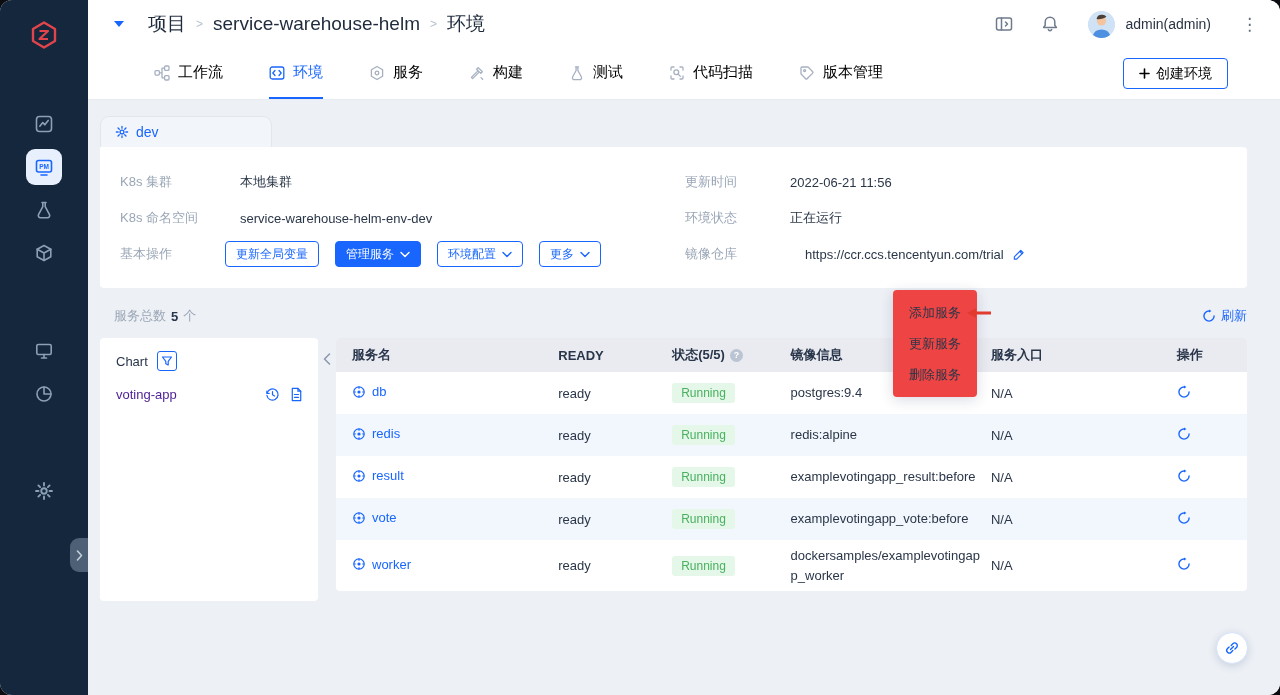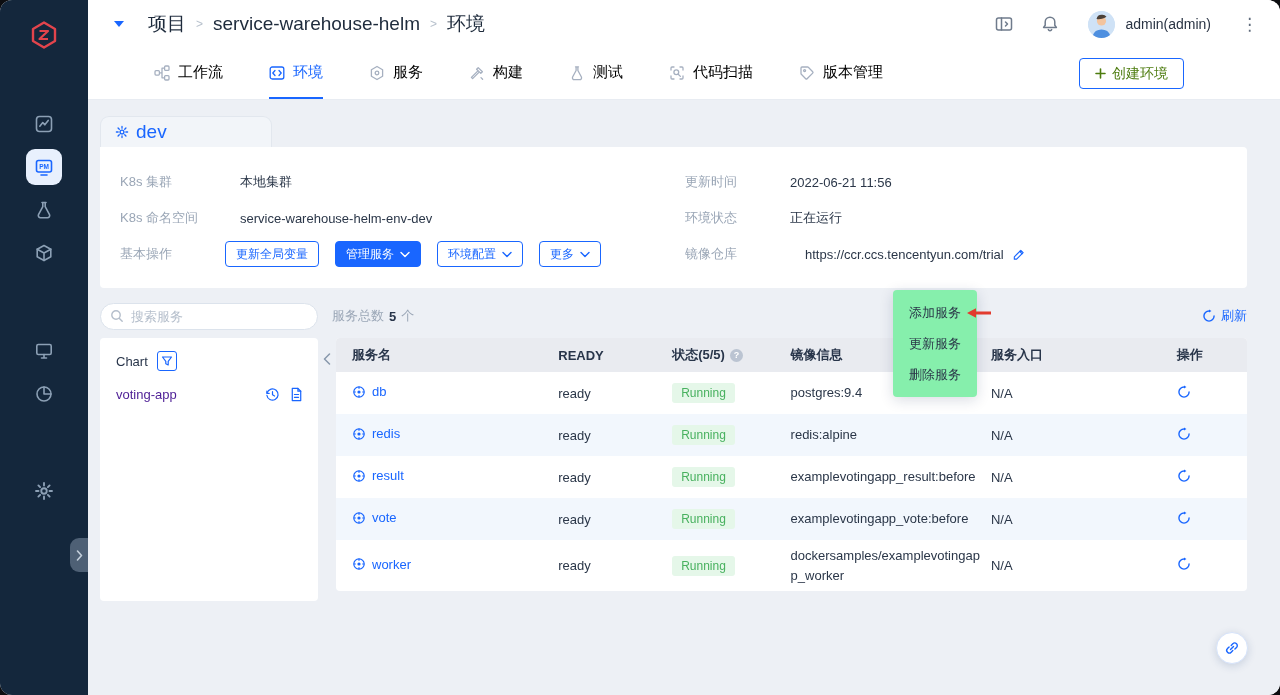--- a/index.html
+++ b/index.html
@@ -28,40 +28,40 @@
   .top-ic { color:#6F7B8C; cursor:pointer; display:flex; margin-left:26px; }
   .avatar { width:27px; height:27px; border-radius:50%; background:#CFE2F6; overflow:hidden; margin-left:28px; display:flex; align-items:flex-end; justify-content:center; cursor:pointer; }
   .user-name { font-size:14px; color:#2A3444; margin-left:10px; cursor:pointer; }
   .kebab { font-size:17px; color:#5F6B7C; margin-left:30px; cursor:pointer; line-height:1; }
 
   .tabbar { height:52px; background:#fff; border-bottom:1px solid #E8ECF2; display:flex; align-items:center; padding-left:66px; flex-shrink:0; }
   .tab { display:flex; align-items:center; gap:8px; height:100%; margin-right:46px; font-size:15px; color:#000000; border-bottom:2px solid transparent; cursor:pointer; white-space:nowrap; }
   .tab .t-ic { color:#A6B0C0; display:flex; }
   .tab.active { color:#1966ff; border-bottom-color:#1966ff; }
   .tab.active .t-ic { color:#1966ff; }
-  .create-btn { margin-left:auto; margin-right:96px; height:31px; padding:0 15px; border:1px solid #1966ff; color:#4d7c0f; background:#fff; border-radius:4px; font-size:14px; display:flex; align-items:center; gap:6px; cursor:pointer; white-space:nowrap; }
+  .create-btn { margin-left:auto; margin-right:52px; height:31px; padding:0 15px; border:1px solid #1966ff; color:#000000; background:#fff; border-radius:4px; font-size:14px; display:flex; align-items:center; gap:6px; cursor:pointer; white-space:nowrap; }
 
   
   .content { flex:1; background:#EDF0F5; position:relative; padding:16px 33px 0 12px; }
 
-  .env-tab { width:172px; height:31px; background:#F2F5F9; border:1px solid #E2E7EE; border-bottom:none; border-radius:9px 9px 0 0; display:flex; align-items:center; padding-left:14px; gap:7px; color:#1966ff; font-size:19px; cursor:pointer; position:relative; z-index:2;text-align:right; }
+  .env-tab { width:172px; height:31px; background:#F2F5F9; border:1px solid #E2E7EE; border-bottom:none; border-radius:9px 9px 0 0; display:flex; align-items:center; padding-left:14px; gap:7px; color:#1966ff; font-size:14px; cursor:pointer; position:relative; z-index:2;text-align:right; }
 
   .info-card { background:#fff; border-radius:0 4px 4px 4px; padding:17px 20px 16px 20px; }
   .info-grid { display:grid; grid-template-columns:565px 1fr; }
   .info-row { display:flex; align-items:center; height:36px; font-size:13px; }
   .info-label { width:120px; color:#9AA6B6; flex-shrink:0; }
   .info-label.r { width:105px; }
   .info-value { color:#2A3648; display:flex; align-items:center; gap:8px; }
   .edit-ic { color:#1966ff; display:flex; cursor:pointer; }
 
   .btn { height:26px; border-radius:4px; font-size:12px; display:inline-flex; align-items:center; padding:0 10px; cursor:pointer; border:1px solid #1966ff; color:#1966ff; background:#fff; gap:6px; white-space:nowrap; }
   .btn.primary { background:#1966ff; color:#fff; }
   .btn + .btn { margin-left:8px; }
 
-  .dropdown { position:absolute; left:805px; top:190px; width:84px; background:#86efac; border-radius:4px; box-shadow:0 3px 14px rgba(20,40,80,.16); padding:7px 0; z-index:10; }
+  .dropdown { position:absolute; left:805px; top:190px; width:84px; background:#ef4444; border-radius:4px; box-shadow:0 3px 14px rgba(20,40,80,.16); padding:7px 0; z-index:10; }
   .dd-item { height:31px; display:flex; align-items:center; padding-left:16px; font-size:13px; color:#2A3648; cursor:pointer; position:relative; white-space:nowrap; }
   .red-arrow { position:absolute; left:74px; top:10px; pointer-events:none; }
 
   .toolbar { display:flex; align-items:center; margin-top:14px; height:28px; }
   .search-wrap { position:relative; width:218px; }
   .search-input { width:100%; height:27px; border:1px solid #DCE3EC; border-radius:14px; padding:0 10px 0 30px; font-size:13px; color:#333; background:#fff; outline:none; }
   .search-input::placeholder { color:#B4BECB; }
   .search-ic { position:absolute; left:10px; top:6px; color:#B4BECB; display:flex; }
   .total { margin-left:14px; font-size:13px; color:#9AA6B6; display:flex; align-items:center; gap:5px; }
   .total b { color:#28354A; font-weight:700; font-size:13px; }
@@ -363,29 +363,20 @@
         </div>
         <div class="dd-item">
           <span>更新服务</span>
         </div>
         <div class="dd-item">
           <span>删除服务</span>
         </div>
       </div>
 
       <div class="toolbar">
-        <div class="search-wrap">
-          <span class="search-ic">
-            <svg width="14" height="14" viewBox="0 0 14 14" fill="none" stroke="currentColor" stroke-width="1.4" stroke-linecap="round">
-                <circle cx="6" cy="6" r="4.2"></circle>
-                <path d="M9.2 9.2l3 3"></path>
-              </svg>
-          </span>
-          <input class="search-input" placeholder="搜索服务" style="">
-        </div>
         <div class="total">
           <span>服务总数</span>
           <b>5</b>
           <span>个</span>
         </div>
         <div class="refresh-link">
           <svg width="14" height="14" viewBox="0 0 16 16">
               <use href="#i-refresh"></use>
             </svg>
           <span>刷新</span>

